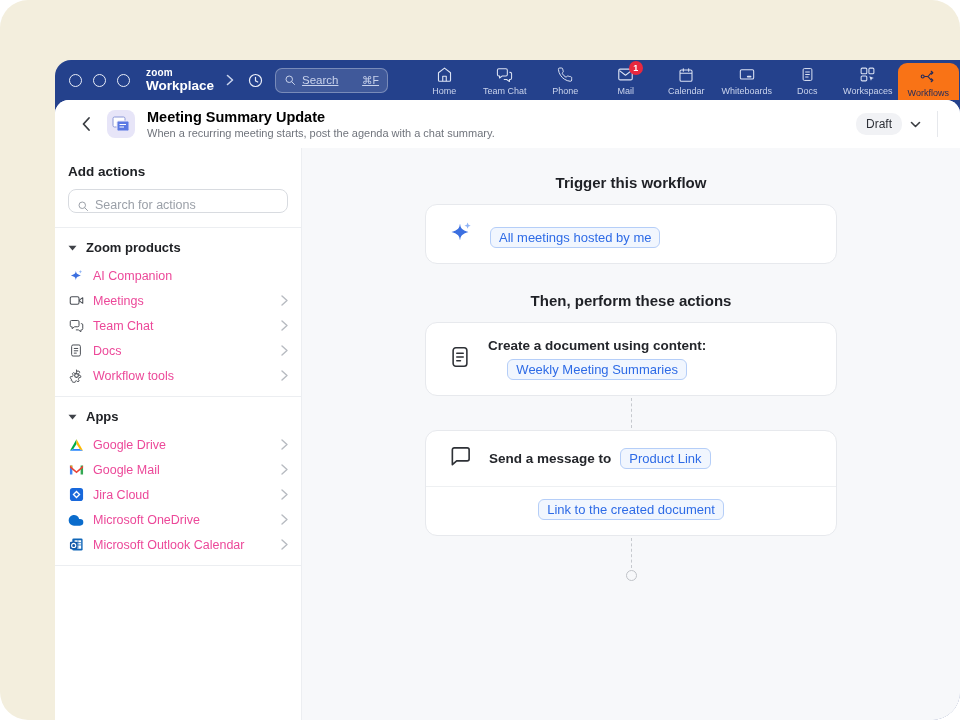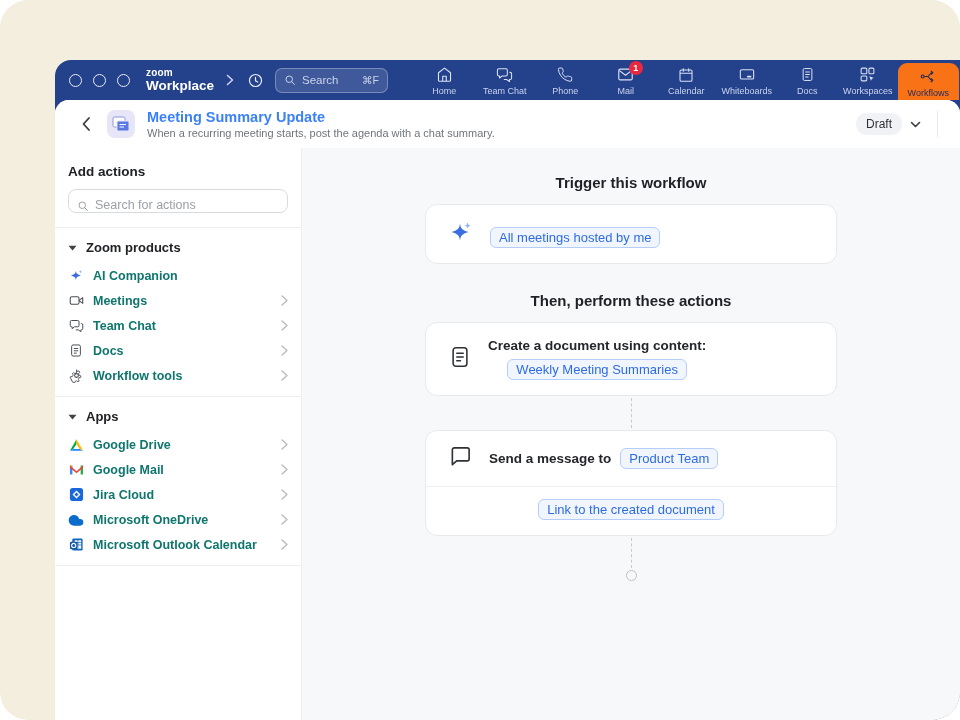--- a/index.html
+++ b/index.html
@@ -11,59 +11,59 @@
 
   
   .topnav { height:40px; display:flex; align-items:center; padding-left:14px; overflow:hidden; }
   .traffic { display:flex; gap:11px; margin-right:16px; }
   .traffic span { width:13px; height:13px; border:1.4px solid #e9edf8; border-radius:50%; }
   .logo { color:#fff; line-height:1; margin-right:12px; }
   .logo .z { font-size:10px; font-weight:700; letter-spacing:.2px; }
   .logo .w { font-size:13.5px; font-weight:700; margin-top:1px; }
   .nav-chev { color:#c9d3ec; margin-right:13px; display:flex; }
   .hist { margin-right:11px; display:flex; }
-  .searchbox { width:113px; height:25px; background:rgba(255,255,255,.13); border:1px solid rgba(255,255,255,.30); border-radius:7px; display:flex; align-items:center; padding:0 8px; gap:6px; color:#c9d3ec; }
+  .searchbox { width:113px; height:25px; background:rgba(255,255,255,.13); border:1px solid rgba(255,255,255,.30); border-radius:7px; display:flex; align-items:center; padding:0 8px; gap:6px; color:#c9d3ec;text-decoration:underline; }
   .searchbox .stext { font-size:11.5px; }
   .searchbox .skey { font-size:10.5px; margin-left:auto; }
   .nav-items { display:flex; margin-left:26px; flex:1; height:100%; align-items:stretch; overflow:hidden; }
   .nav-item { flex:0 0 60.5px; display:flex; flex-direction:column; align-items:center; justify-content:center; gap:3px; color:#dbe2f3; position:relative; padding-top:2px; }
   .nav-item .nlabel { font-size:9px; color:#c9d3ec; white-space:nowrap; }
   .nav-item svg { display:block; }
   .nav-item.active { align-self:flex-end; height:37px; background:#f97316; border-radius:9px 9px 0 0; color:#1e2a5e; justify-content:center; padding-top:3px; }
   .nav-item.active .nlabel { color:#1e2a5e; }
   .badge { position:absolute; top:1px; left:50%; margin-left:3px; min-width:14px; height:14px; border-radius:7px; background:#e8283f; color:#fff; font-size:9px; font-weight:700; display:flex; align-items:center; justify-content:center; padding:0 3px; }
 
   
   .sheet { position:absolute; left:0; right:0; top:40px; bottom:0; background:#fff; border-radius:14px 14px 0 0; overflow:hidden; }
 
   
   .hdr { height:48px; display:flex; align-items:center; padding:0 16px 0 26px; background:#fff; }
   .back { display:flex; margin-right:16px; cursor:pointer; }
   .wf-ic { width:28px; height:28px; border-radius:8px; background:#e7e5f8; display:flex; align-items:center; justify-content:center; margin-right:12px; }
-  .hdr-title { font-size:14.5px; font-weight:700; color:#3b82f6; }
+  .hdr-title { font-size:14.5px; font-weight:700; color:#000000; }
   .hdr-sub { font-size:11px; color:#70747c; margin-top:2px; }
   .hdr-right { margin-left:auto; display:flex; align-items:center; }
   .draft-pill { background:#f1f2f5; border-radius:10px; padding:4px 10px; font-size:12px; color:#2e3138; }
   .draft-chev { display:flex; margin-left:8px; }
   .hdr-div { width:1px; height:26px; background:#e6e8ec; margin-left:16px; margin-right:6px; }
 
   
   .bodywrap { position:absolute; top:48px; left:0; right:0; bottom:0; display:flex; }
   .sidebar { width:247px; background:#fff; border-right:1px solid #eceef1; padding-top:8px; flex-shrink:0; }
   .main { flex:1; background:#f7f8fa; overflow:hidden;text-align:center; }
 
   
   .sb-title { font-size:13.5px; font-weight:700; color:#202226; padding:8px 13px 10px; }
   .sb-search { margin:0 13px 14px; height:24px; border:1px solid #d8dbe0; border-radius:8px; display:flex; align-items:flex-end; padding:0 8px; gap:6px; color:#9ba0a8; }
   .sb-search .ph { font-size:12.5px; }
   .sb-div { height:1px; background:#eceef1; }
   .sb-sec { display:flex; align-items:center; gap:9px; padding:12px 13px 8px; cursor:pointer; }
   .sb-sec .sec-label { font-size:13px; font-weight:700; color:#202226; }
   .sb-row { height:25px; display:flex; align-items:center; gap:9px; padding:0 13px; cursor:pointer; }
-  .sb-row .rlabel { font-size:12.5px; color:#0f766e; white-space:nowrap;font-weight:bold; }
+  .sb-row .rlabel { font-size:12.5px; color:#ec4899; white-space:nowrap; }
   .sb-ic { width:16px; height:16px; display:flex; align-items:center; justify-content:center; flex-shrink:0; }
   .row-chev { margin-left:auto; display:flex; }
   .sb-gap { height:8px; }
 
   
   .canvas { width:412px; margin:0 auto; padding-top:26px; }
   .sec-head { font-size:15px; font-weight:700; color:#1f2126; margin-bottom:13px; }
   .card { background:#fff; border:1px solid #e7e9ed; border-radius:12px; }
   .card-row { display:flex; align-items:center; gap:17px; padding:15px 23px; }
   .card-txt .bold { font-size:13.5px; font-weight:700; color:#24262b; }
@@ -447,21 +447,21 @@
 
             <div class="card">
               <div class="card-row" style="padding:14px 23px;">
                 <span>
                   <svg width="23" height="23" viewBox="0 0 24 24">
                       <path d="M21 14.5a2 2 0 0 1-2 2H8l-4.5 4V5a2 2 0 0 1 2-2H19a2 2 0 0 1 2 2z" fill="none" stroke="#2e3136" stroke-width="1.7" stroke-linejoin="round"></path>
                     </svg>
                 </span>
                 <div class="inline-chiprow">
                   <span class="bold" style="font-size:13.5px;font-weight:700;color:#24262b;">Send a message to</span>
-                  <span class="chip">Product Team</span>
+                  <span class="chip">Product Link</span>
                 </div>
               </div>
               <div class="card-divider"></div>
               <div class="card-body">
                 <span class="chip">Link to the created document</span>
               </div>
             </div>
 
             <div class="connector"></div>
             <div class="endcircle"></div>

